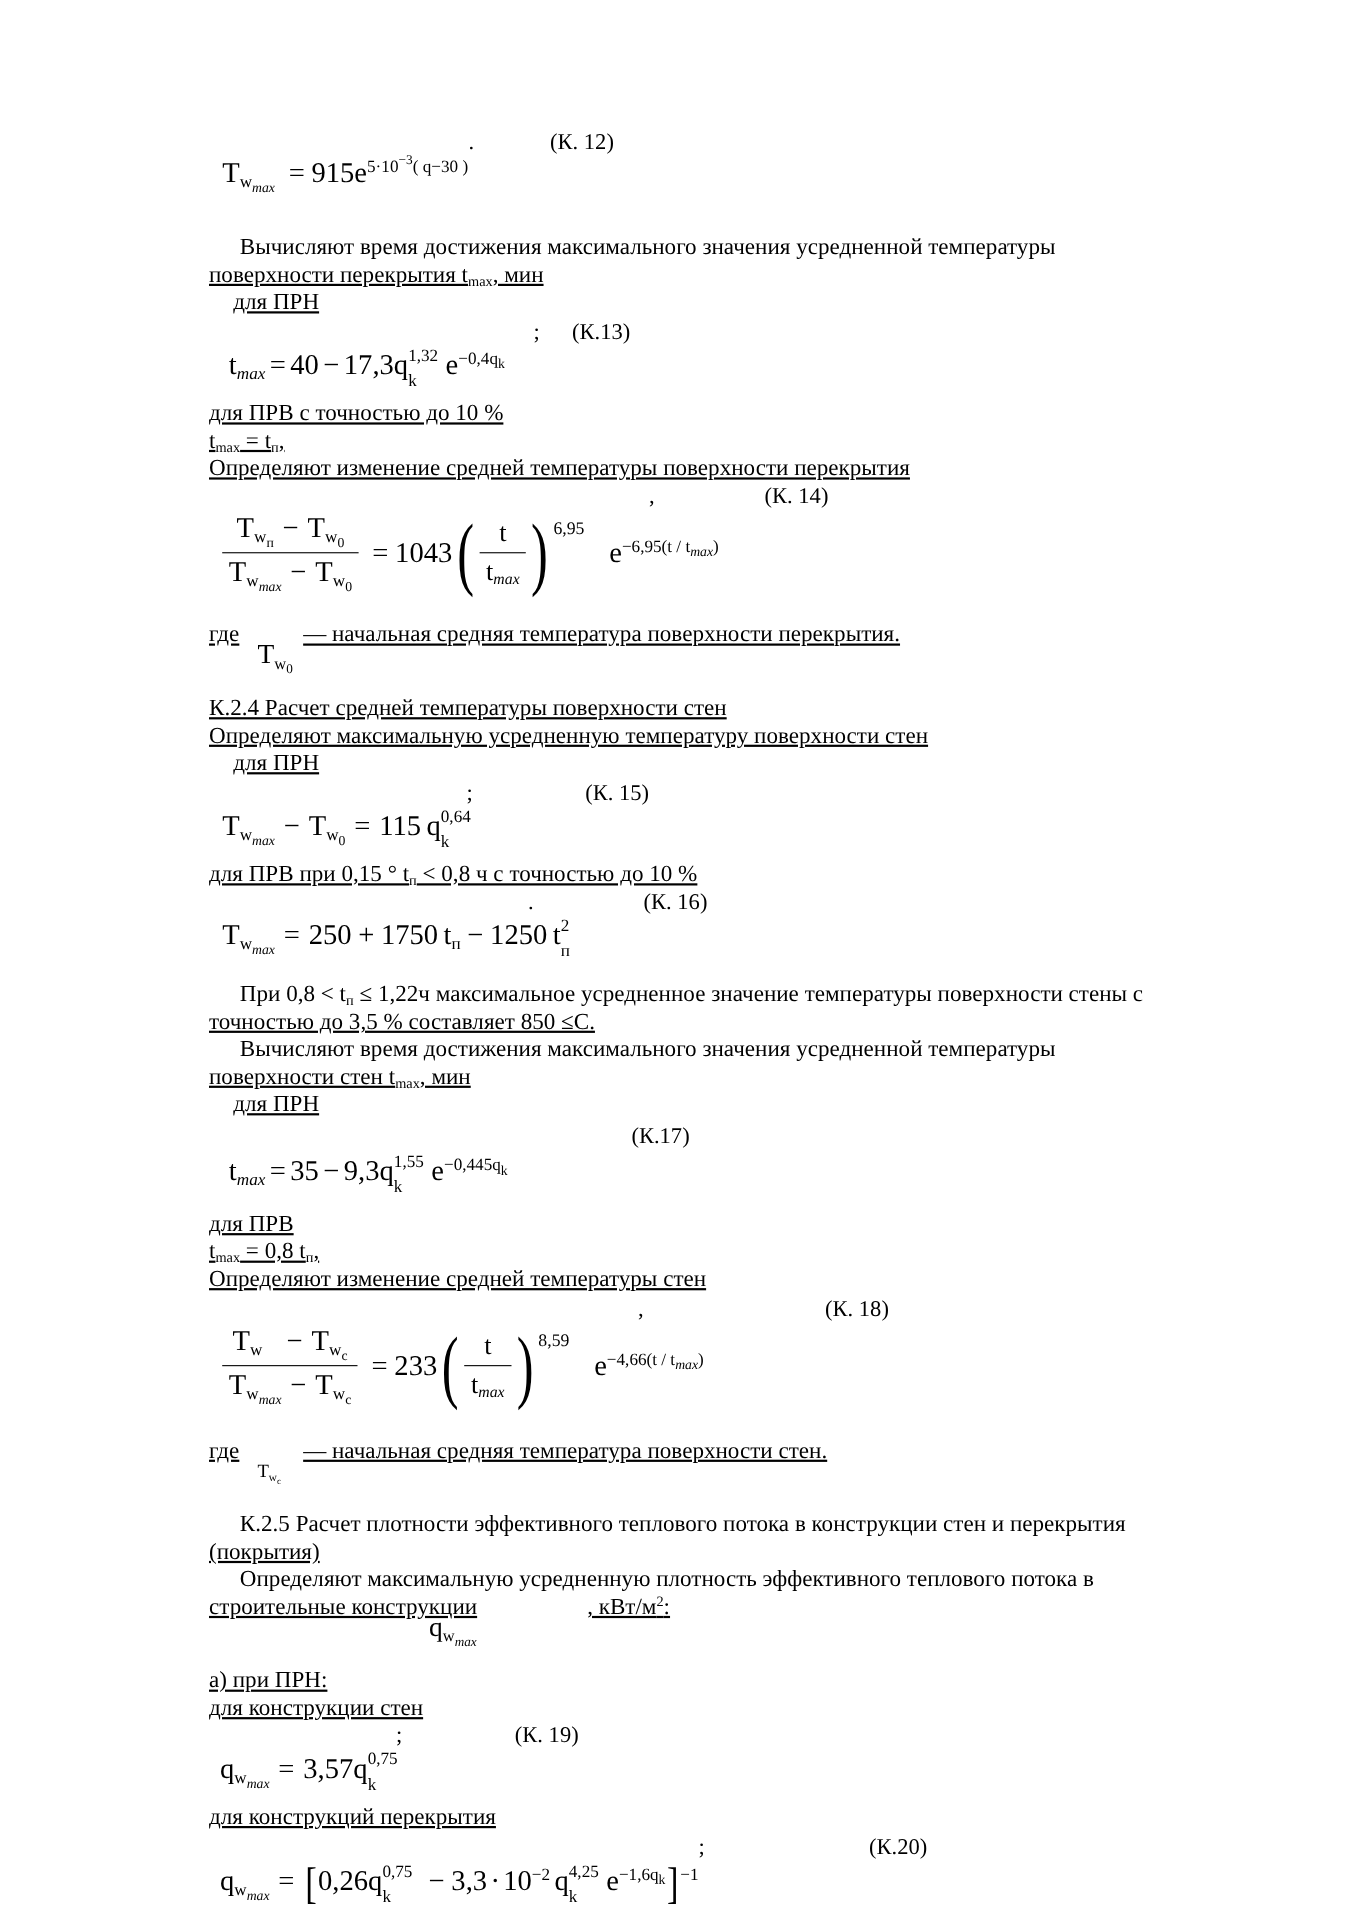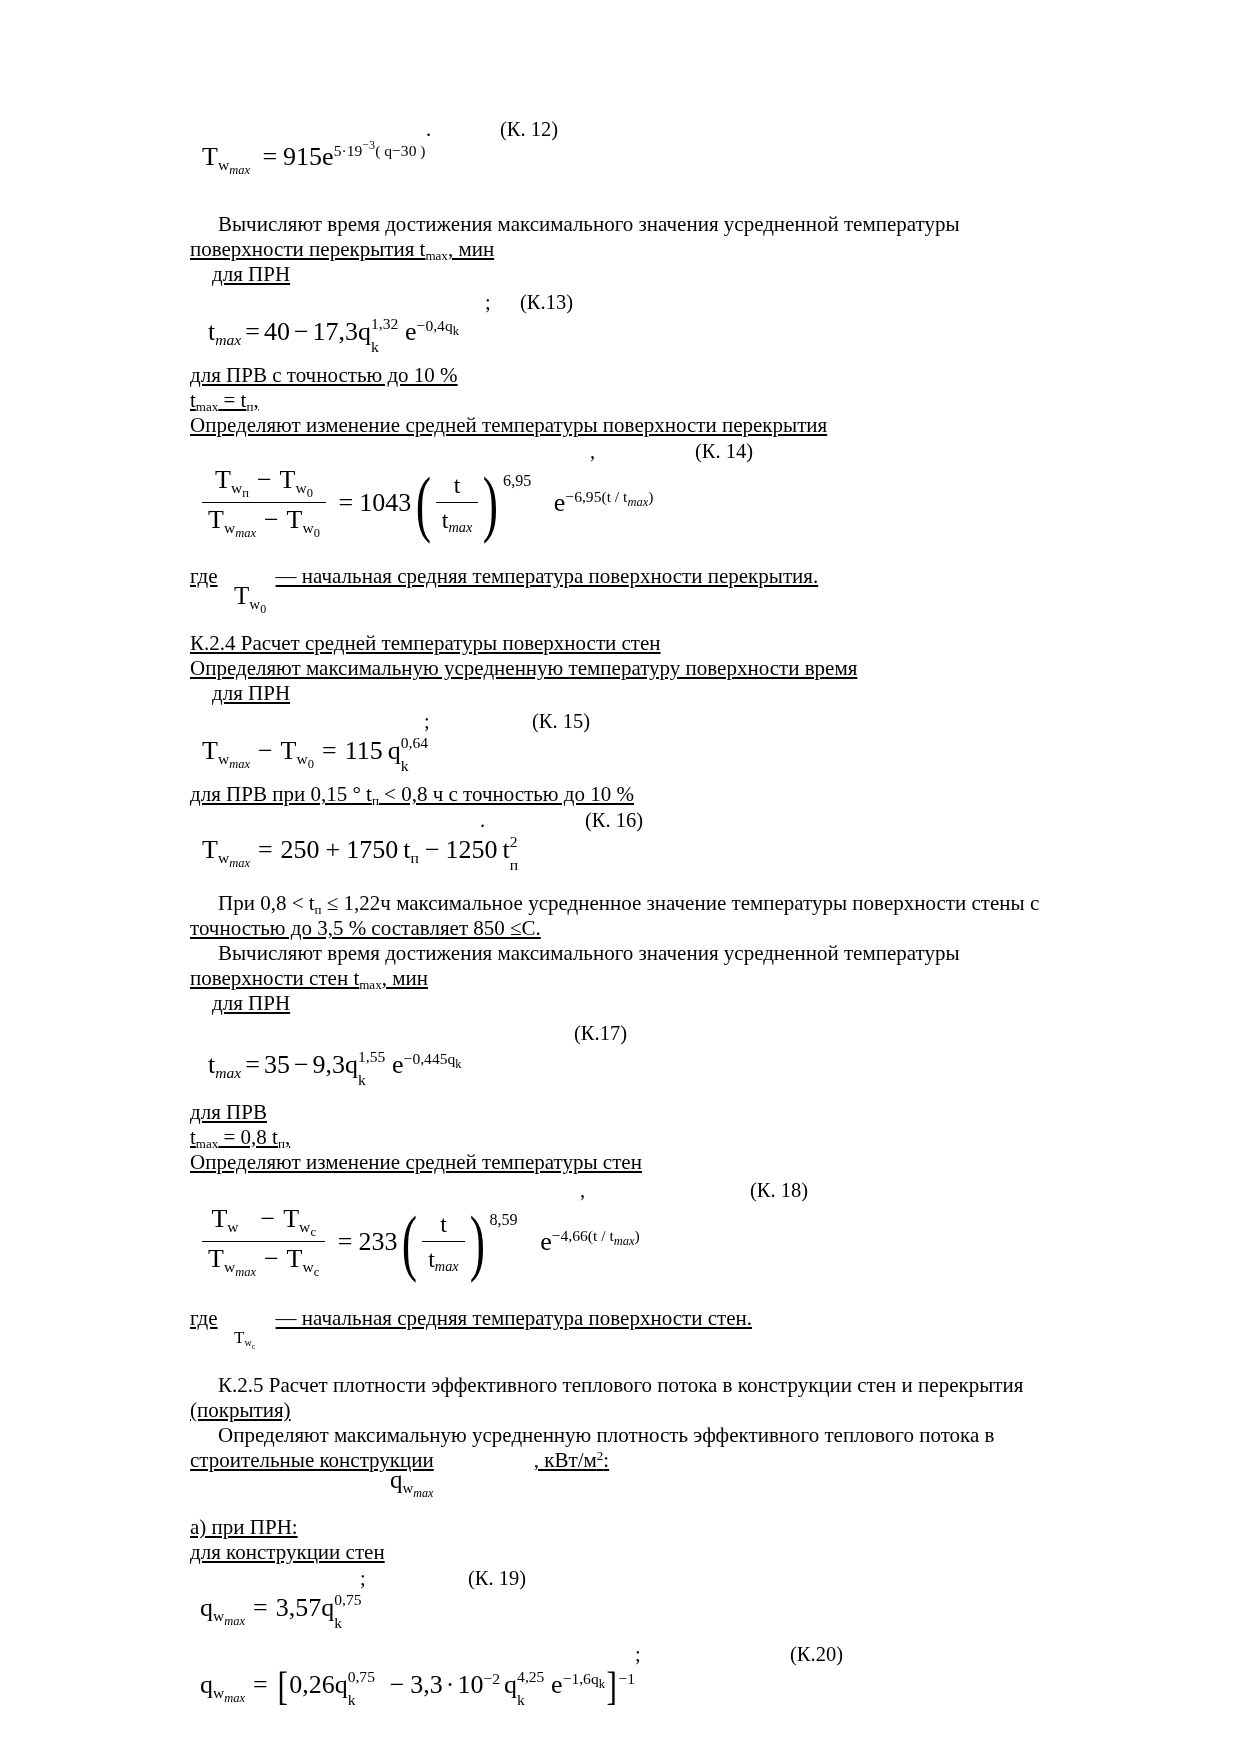--- a/index.html
+++ b/index.html
@@ -136,21 +136,21 @@
  <div class="body-col">
 
   <div class="eqrow" style="height:30px;">
     <span class="eqpunct" style="left:236px; top:0px;">.</span>
     <span class="eqnum" style="left:310px; top:0px;">(К. 12)</span>
   </div>
 
   <div class="eqrow" style="height:48px;">
     <span class="formula" style="position:absolute; left:12px; top:-6px;">
       <span>T</span><span class="subsub"><span>w</span><span class="inner">max</span></span>
-      <span style="margin:0 6px;">=</span><span>915</span><span>e</span><sup><span>5·19</span><sup style="font-size:0.78em;">−3</sup><span>( q−30 )</span></sup>
+      <span style="margin:0 6px;">=</span><span>915</span><span>e</span><sup><span>5·10</span><sup style="font-size:0.78em;">−3</sup><span>( q−30 )</span></sup>
     </span>
   </div>
 
   <p class="para jfull" style="margin-top:16px; text-indent:28px;">Вычисляют время достижения максимального значения усредненной температуры</p>
   <p class="para line"><span>поверхности перекрытия t</span><sub>max</sub><span>, мин</span></p>
   <p class="para line" style="text-indent:22px;">для ПРН</p>
 
   <div class="eqrow" style="height:26px; margin-top:4px;">
     <span class="eqpunct" style="left:295px; top:0;">;</span>
     <span class="eqnum" style="left:330px; top:0;">(К.13)</span>
@@ -181,21 +181,21 @@
       <span style="display:inline-block; width:16px;"></span><span>e</span><sup><span>−6,95(t / t</span><sub class="mi" style="font-size:0.8em;">max</sub><span>)</span></sup>
     </span>
   </div>
 
   <p class="para line" style="margin-top:6px;"><span>где</span><span style="display:inline-block; width:58px;"></span><span>— начальная средняя температура поверхности перекрытия.</span></p>
   <div class="eqrow" style="height:38px;">
     <span class="formula" style="position:absolute; left:44px; top:-8px; font-size:25px;"><span>T</span><span class="subsub"><span>w</span><span class="inner up">0</span></span></span>
   </div>
 
   <p class="para line" style="margin-top:4px;">К.2.4 Расчет средней температуры поверхности стен</p>
-  <p class="para line">Определяют максимальную усредненную температуру поверхности время</p>
+  <p class="para line">Определяют максимальную усредненную температуру поверхности стен</p>
   <p class="para line" style="text-indent:22px;">для ПРН</p>
 
   <div class="eqrow" style="height:26px; margin-top:4px;">
     <span class="eqpunct" style="left:234px; top:0;">;</span>
     <span class="eqnum" style="left:342px; top:0;">(К. 15)</span>
   </div>
 
   <div class="eqrow" style="height:46px;">
     <span class="formula" style="position:absolute; left:12px; top:0;">
       <span>T</span><span class="subsub"><span>w</span><span class="inner">max</span></span><span style="margin:0 8px;">−</span><span>T</span><span class="subsub"><span>w</span><span class="inner up">0</span></span><span style="margin:0 8px;">=</span><span>115</span><span style="display:inline-block; width:5px;"></span><span>q</span><span style="display:inline-block; vertical-align:baseline; position:relative; width:0;"><sup style="position:absolute; left:0; top:-1.05em;">0,64</sup><sub style="position:absolute; left:0; top:0.42em;">k</sub></span>
@@ -274,20 +274,21 @@
     <span class="eqpunct" style="left:170px; top:0;">;</span>
     <span class="eqnum" style="left:278px; top:0;">(К. 19)</span>
   </div>
 
   <div class="eqrow" style="height:46px;">
     <span class="formula" style="position:absolute; left:10px; top:0;">
       <span>q</span><span class="subsub"><span>w</span><span class="inner">max</span></span><span style="margin:0 8px;">=</span><span>3,57</span><span>q</span><span style="display:inline-block; vertical-align:baseline; position:relative; width:0;"><sup style="position:absolute; left:0; top:-1.05em;">0,75</sup><sub style="position:absolute; left:0; top:0.42em;">k</sub></span>
     </span>
   </div>
 
+  <p class="para line">для конструкций перекрытия</p>
 
   <div class="eqrow" style="height:26px; margin-top:4px;">
     <span class="eqpunct" style="left:445px; top:0;">;</span>
     <span class="eqnum" style="left:600px; top:0;">(К.20)</span>
   </div>
 
   <div class="eqrow" style="height:56px;">
     <span class="formula" style="position:absolute; left:10px; top:0;">
       <span>q</span><span class="subsub"><span>w</span><span class="inner">max</span></span><span style="margin:0 8px;">=</span><span class="bracket">[</span><span>0,26</span><span>q</span><span style="display:inline-block; vertical-align:baseline; position:relative; width:0;"><sup style="position:absolute; left:0; top:-1.05em;">0,75</sup><sub style="position:absolute; left:0; top:0.42em;">k</sub></span><span style="display:inline-block; width:36px;"></span><span style="margin:0 6px;">−</span><span>3,3</span><span style="margin:0 3px;">·</span><span>10</span><sup>−2</sup><span style="display:inline-block; width:4px;"></span><span>q</span><span style="display:inline-block; vertical-align:baseline; position:relative; width:0;"><sup style="position:absolute; left:0; top:-1.05em;">4,25</sup><sub style="position:absolute; left:0; top:0.42em;">k</sub></span><span style="display:inline-block; width:34px;"></span><span>e</span><sup><span>−1,6q</span><sub style="font-size:0.8em;">k</sub></sup><span class="bracket">]</span><sup>−1</sup>
     </span>

